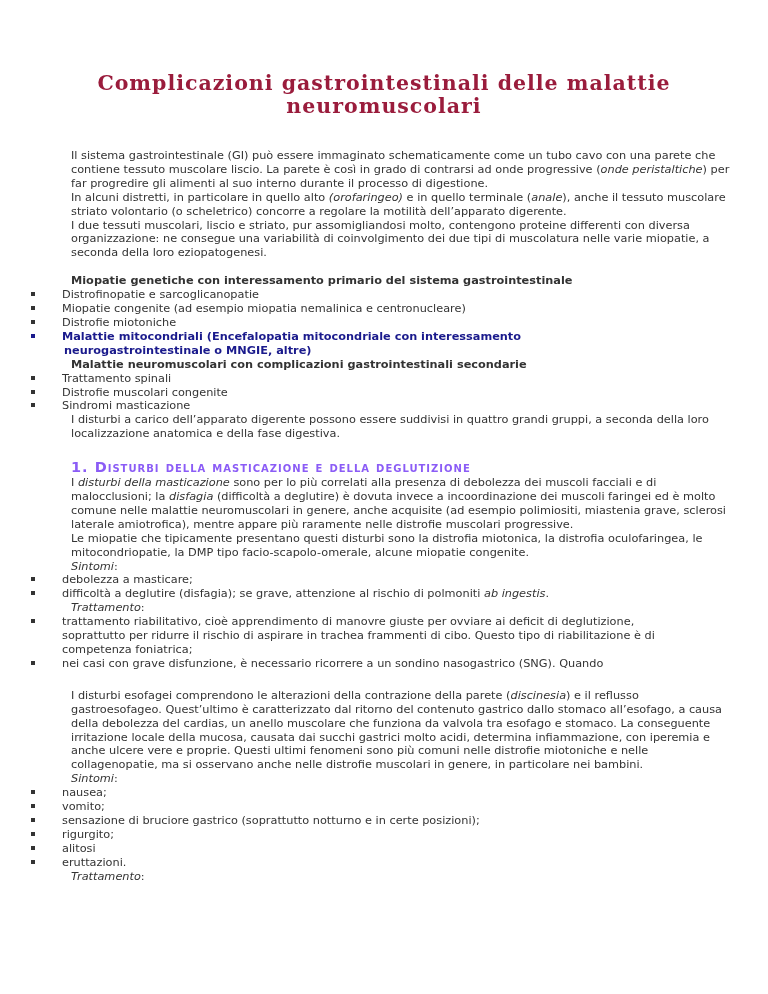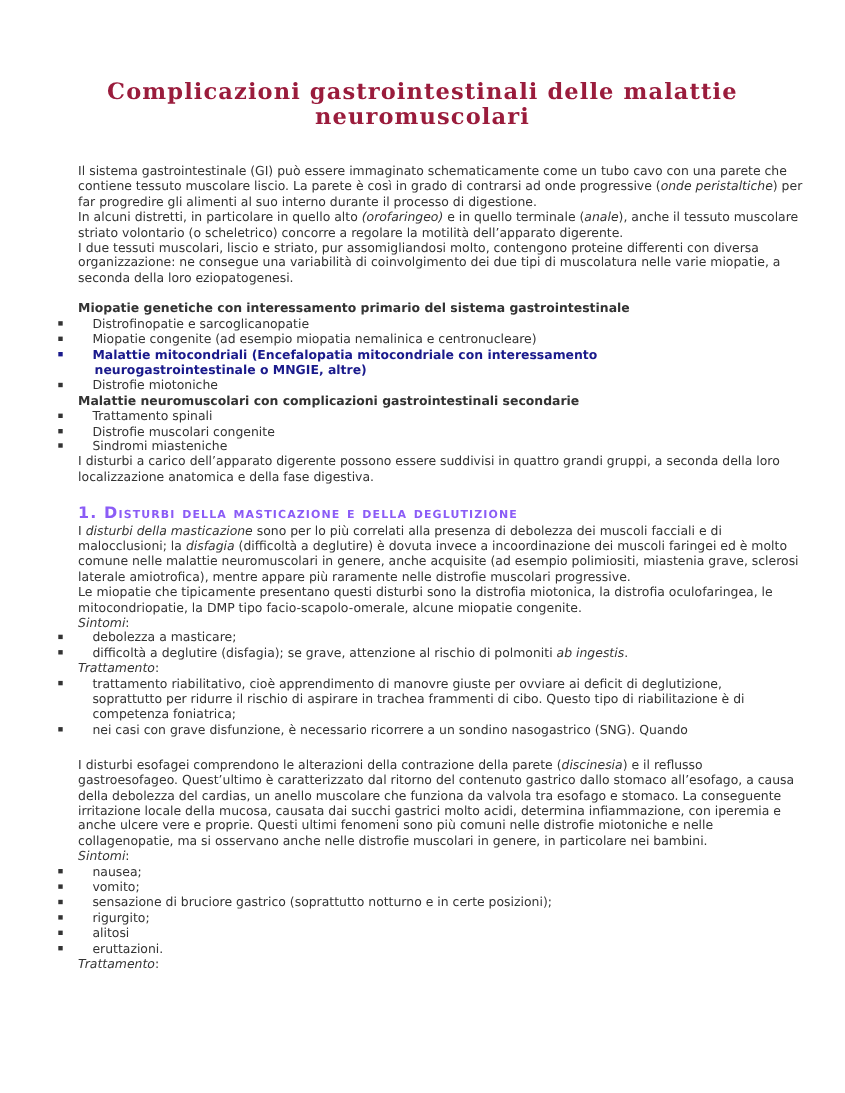--- a/index.html
+++ b/index.html
@@ -14,21 +14,21 @@
   }
   .content {
     position: absolute; left: 0; top: 149px; width: 664px;
     font-size: 11.3px; line-height: 13.9px;
   }
   .para { margin-left: 71px; width: 660px; }
   .gap-s { height: 14px; }
   .gap-m { height: 18px; }
   .bold { font-weight: bold; }
   .blue { color: #1a1a8c; }
-  .li { position: relative; padding-left: 62px; width: 620px; margin-left: 22px; }
+  .li { position: relative; padding-left: 62px; width: 620px; }
   .li .bullet {
     position: absolute; left: 31px; top: 4px; width: 4px; height: 4px; background: #333;
   }
   .li.blue .bullet { background: #1a1a8c; }
   .heading {
     margin-left: 71px; font-weight: bold; color: #8b5cf6; font-size: 14.5px;
     line-height: 17px; letter-spacing: 1px; font-variant: small-caps;
   }
   em { font-style: italic; }
 </style>
@@ -43,27 +43,27 @@
     <span>Il sistema gastrointestinale (GI) può essere immaginato schematicamente come un tubo cavo con una parete che contiene tessuto muscolare liscio. La parete è così in grado di contrarsi ad onde progressive (</span><em>onde peristaltiche</em><span>) per far progredire gli alimenti al suo interno durante il processo di digestione.</span><br>
     <span>In alcuni distretti, in particolare in quello alto </span><em>(orofaringeo)</em><span> e in quello terminale (</span><em>anale</em><span>), anche il tessuto muscolare striato volontario (o scheletrico) concorre a regolare la motilità dell’apparato digerente.</span><br>
     <span>I due tessuti muscolari, liscio e striato, pur assomigliandosi molto, contengono proteine differenti con diversa organizzazione: ne consegue una variabilità di coinvolgimento dei due tipi di muscolatura nelle varie miopatie, a seconda della loro eziopatogenesi.</span>
   </div>
 
   <div class="gap-s"></div>
 
   <div class="para bold">Miopatie genetiche con interessamento primario del sistema gastrointestinale</div>
   <div class="li"><span class="bullet"></span><span>Distrofinopatie e sarcoglicanopatie</span></div>
   <div class="li"><span class="bullet"></span><span>Miopatie congenite (ad esempio miopatia nemalinica e centronucleare)</span></div>
+  <div class="li"><span class="bullet"></span><span>Distrofie miotoniche</span></div>
   <div class="li blue bold"><span class="bullet"></span><span>Malattie mitocondriali (Encefalopatia mitocondriale con interessamento</span><br><span style="margin-left:2px">neurogastrointestinale o MNGIE, altre)</span></div>
-  <div class="li"><span class="bullet"></span><span>Distrofie miotoniche</span></div>
 
   <div class="para bold">Malattie neuromuscolari con complicazioni gastrointestinali secondarie</div>
   <div class="li"><span class="bullet"></span><span>Trattamento spinali</span></div>
   <div class="li"><span class="bullet"></span><span>Distrofie muscolari congenite</span></div>
-  <div class="li"><span class="bullet"></span><span>Sindromi miasteniche</span></div>
+  <div class="li"><span class="bullet"></span><span>Sindromi masticazione</span></div>
 
   <div class="para">I disturbi a carico dell’apparato digerente possono essere suddivisi in quattro grandi gruppi, a seconda della loro localizzazione anatomica e della fase digestiva.</div>
 
   <div class="gap-m"></div>
 
   <div class="heading">1. Disturbi della masticazione e della deglutizione</div>
   <div class="para">
     <span>I </span><em>disturbi della masticazione</em><span> sono per lo più correlati alla presenza di debolezza dei muscoli facciali e di malocclusioni; la </span><em>disfagia</em><span> (difficoltà a deglutire) è dovuta invece a incoordinazione dei muscoli faringei ed è molto comune nelle malattie neuromuscolari in genere, anche acquisite (ad esempio polimiositi, miastenia grave, sclerosi laterale amiotrofica), mentre appare più raramente nelle distrofie muscolari progressive.</span><br>
     <span>Le miopatie che tipicamente presentano questi disturbi sono la distrofia miotonica, la distrofia oculofaringea, le mitocondriopatie, la DMP tipo facio-scapolo-omerale, alcune miopatie congenite.</span><br>
     <em>Sintomi</em>:

